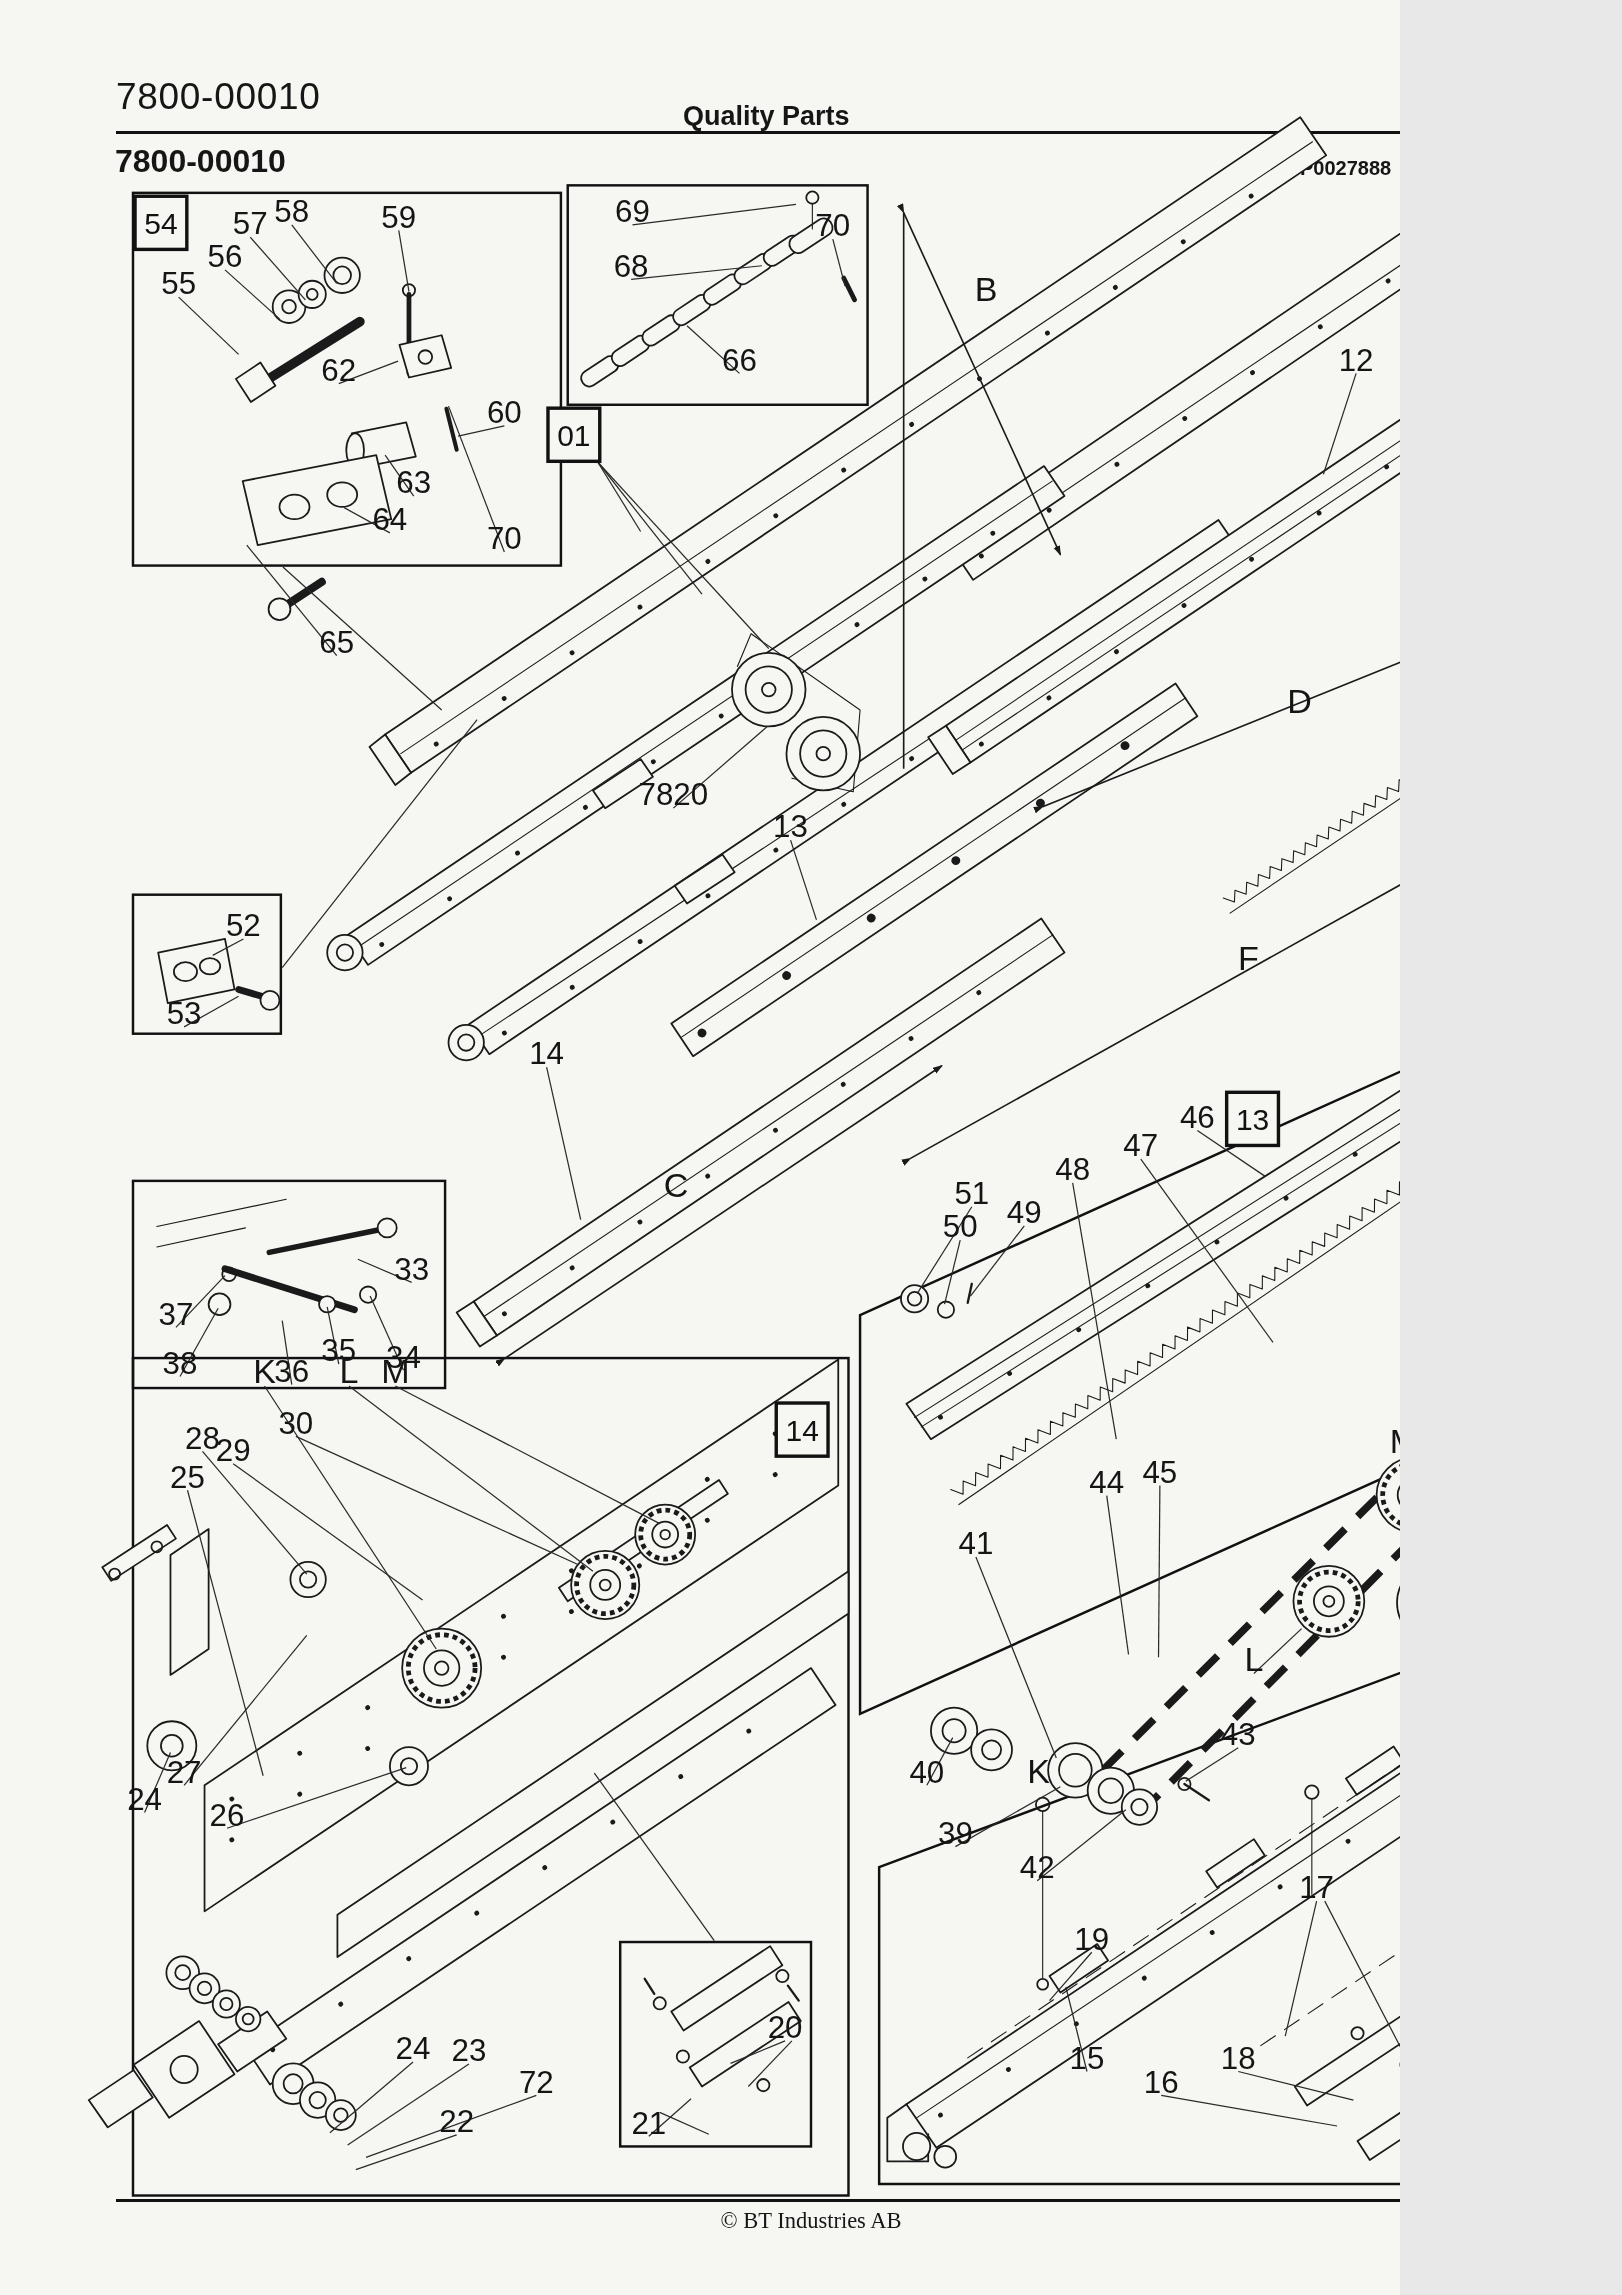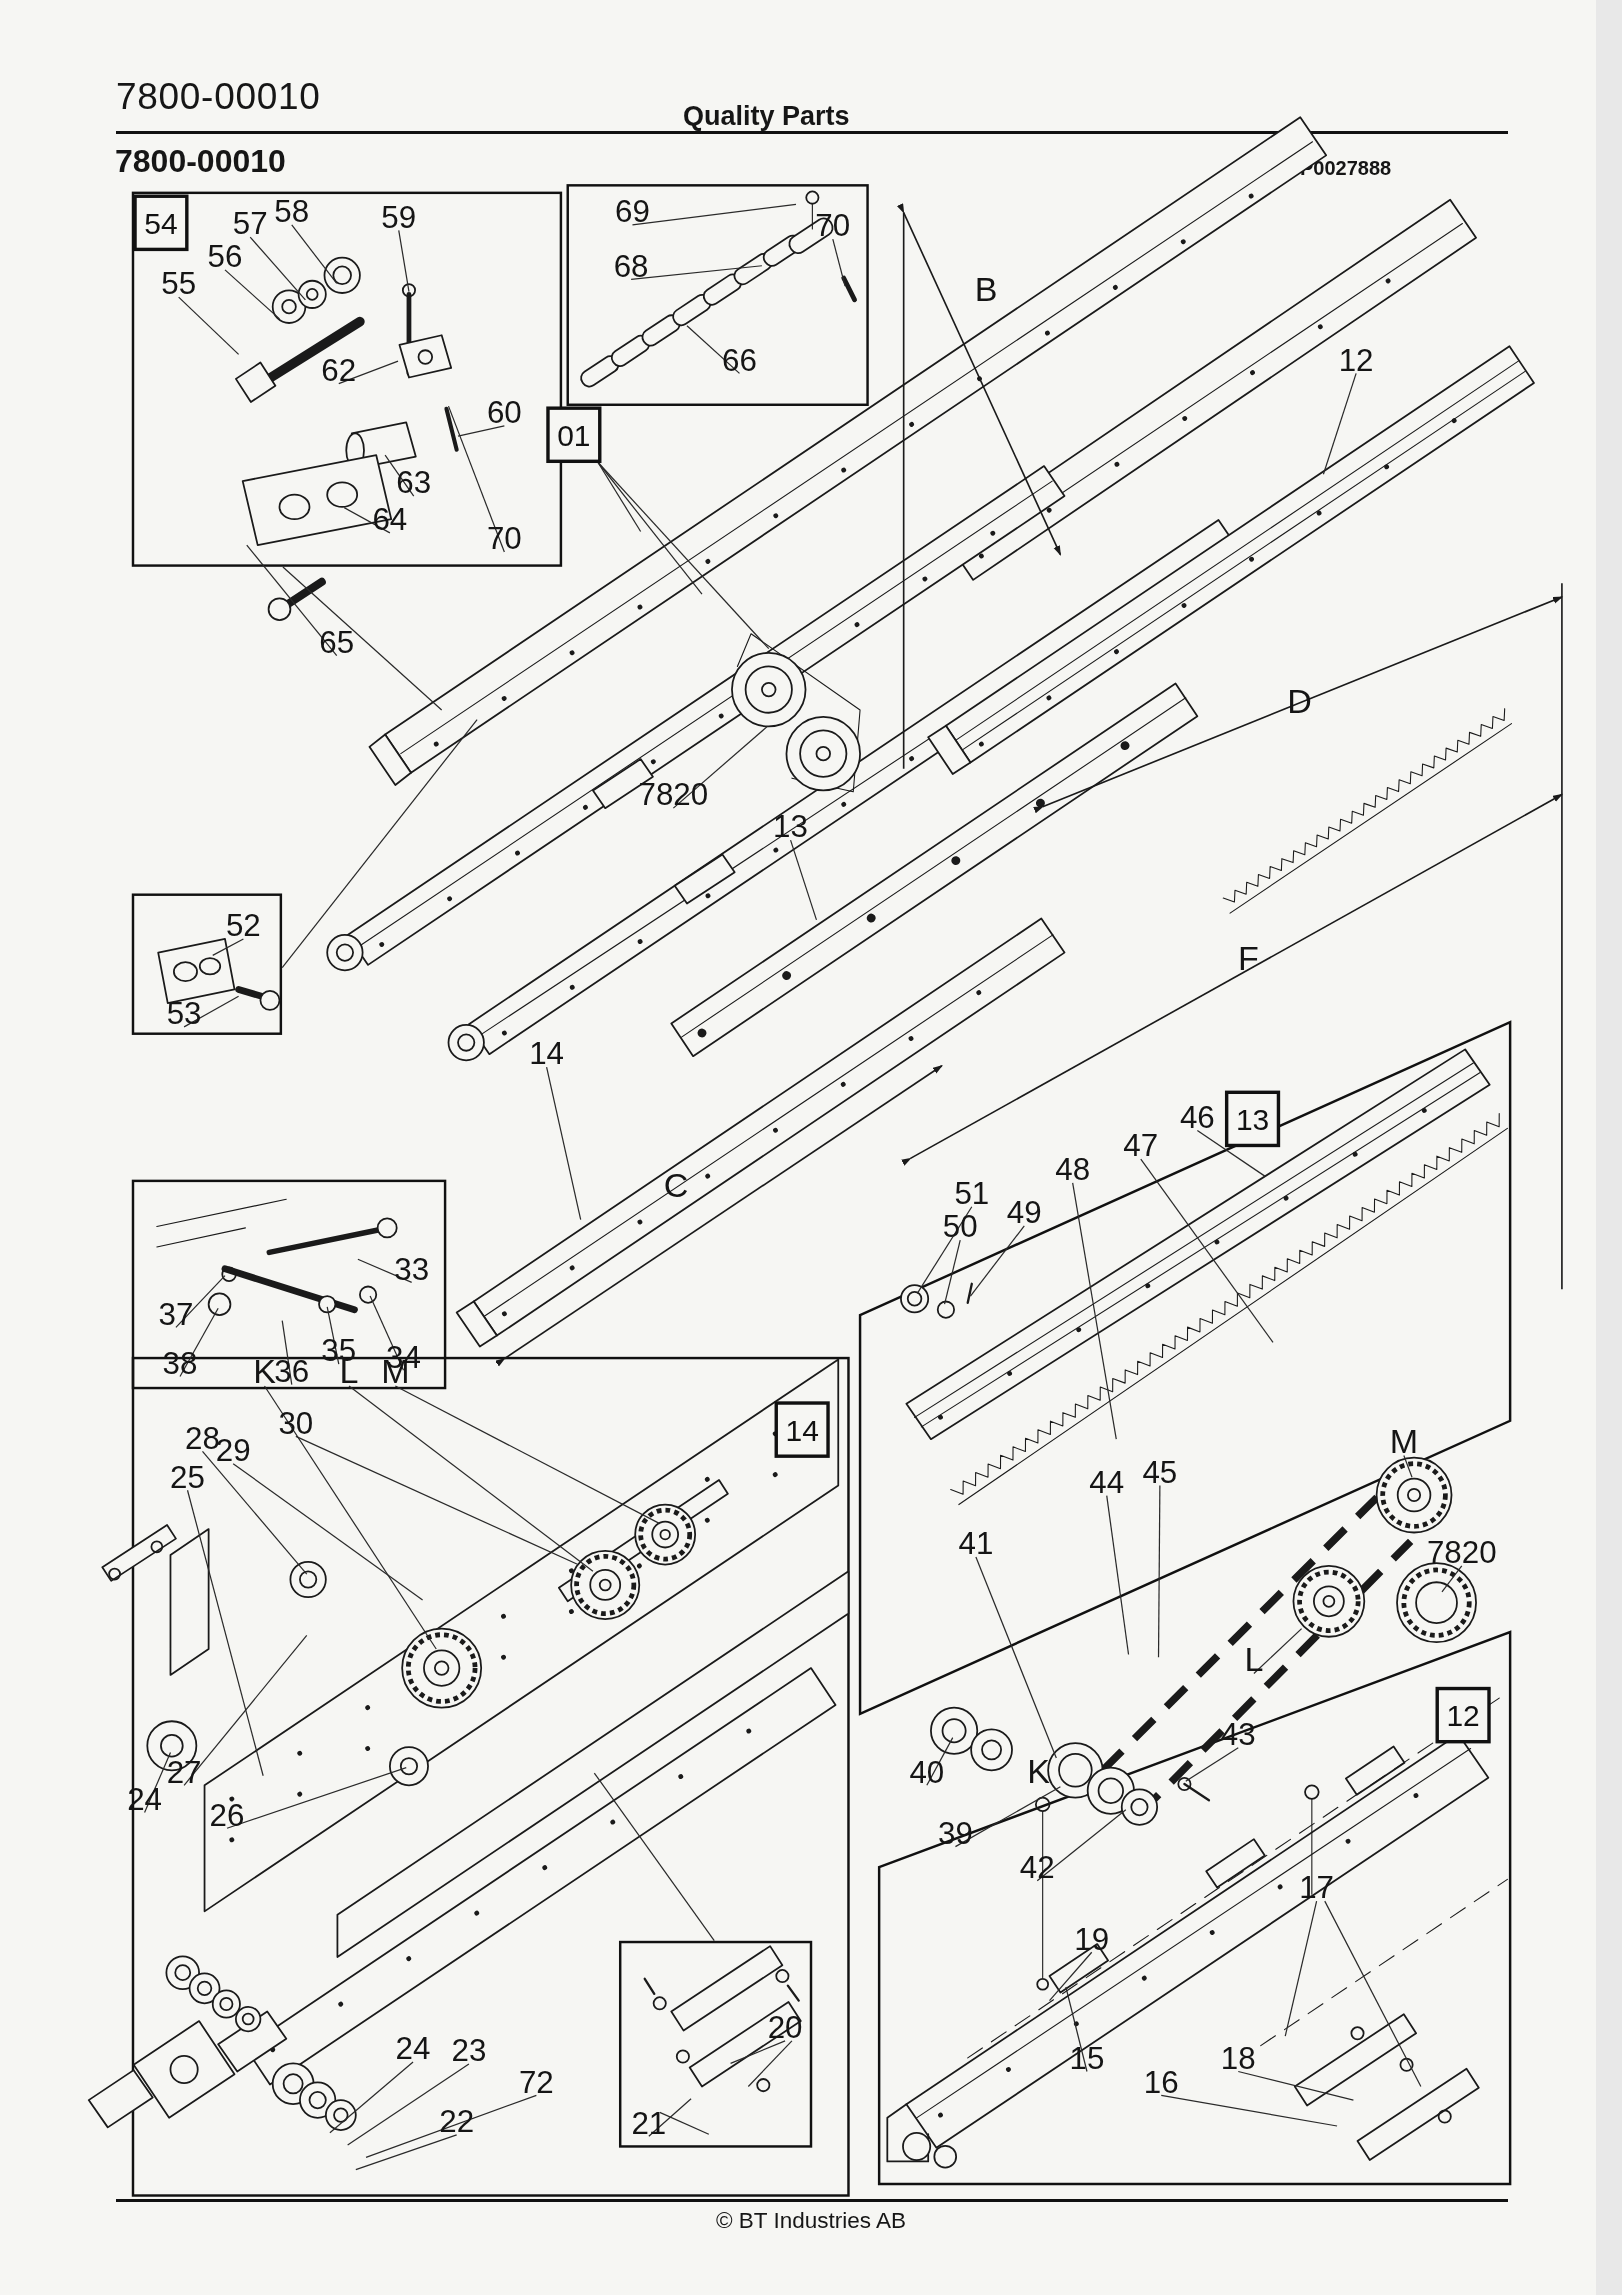--- a/index.html
+++ b/index.html
@@ -1,23 +1,23 @@
 <!DOCTYPE html>
 <html style="font-size:11px"><head>
 <meta charset="utf-8">
 <style>
   html,body{margin:0;padding:0;background:#e8e8e8;}
-  .page{position:relative;width:1596px;height:2295px;background:#f6f6f3;font-family:"Liberation Sans",sans-serif;color:#161616;overflow:hidden;}
+  .page{position:relative;width:1400px;height:2295px;background:#f6f6f3;font-family:"Liberation Sans",sans-serif;color:#161616;overflow:hidden;}
   .hdr-doc{position:absolute;left:116px;top:76px;font-size:37px;letter-spacing:0.7px;}
   .hdr-center{position:absolute;left:683px;top:101px;font-size:27px;font-weight:bold;}
   .hdr-rule{position:absolute;left:116px;top:131px;width:1392px;height:3.4px;background:#111;}
   .hdr-doc2{position:absolute;left:115px;top:143px;font-size:32px;font-weight:bold;}
   .hdr-plate{position:absolute;left:1300px;top:157px;font-size:20px;font-weight:bold;}
   .ftr-rule{position:absolute;left:116px;top:2199px;width:1392px;height:2.7px;background:#111;}
-  .ftr-text{position:absolute;left:0;top:2208px;width:1622px;text-align:center;font-size:22.5px;}
+  .ftr-text{position:absolute;left:0;top:2208px;width:1622px;text-align:center;font-size:22.5px;font-family:Liberation Serif, serif;}
   svg#diagram{position:absolute;left:0;top:0;width:1622px;height:2295px;}
   .ink{stroke:#1a1a1a;fill:none;stroke-width:2.6;stroke-linejoin:round;stroke-linecap:round;}
   .thin{stroke-width:1.6;}
   .med{stroke-width:3.4;}
   .box{stroke:#111;fill:none;stroke-width:3.6;}
   .paper{fill:#f6f6f3;}
   .dots{stroke:#1a1a1a;stroke-width:7;stroke-linecap:round;stroke-dasharray:0.1 120;fill:none;}
   .holes{stroke:#1a1a1a;stroke-width:13;stroke-linecap:round;stroke-dasharray:0.1 150;fill:none;}
   .dashed{stroke-dasharray:26 16;}
   .chain{stroke:#1a1a1a;stroke-width:11;stroke-dasharray:40 26;fill:none;}

